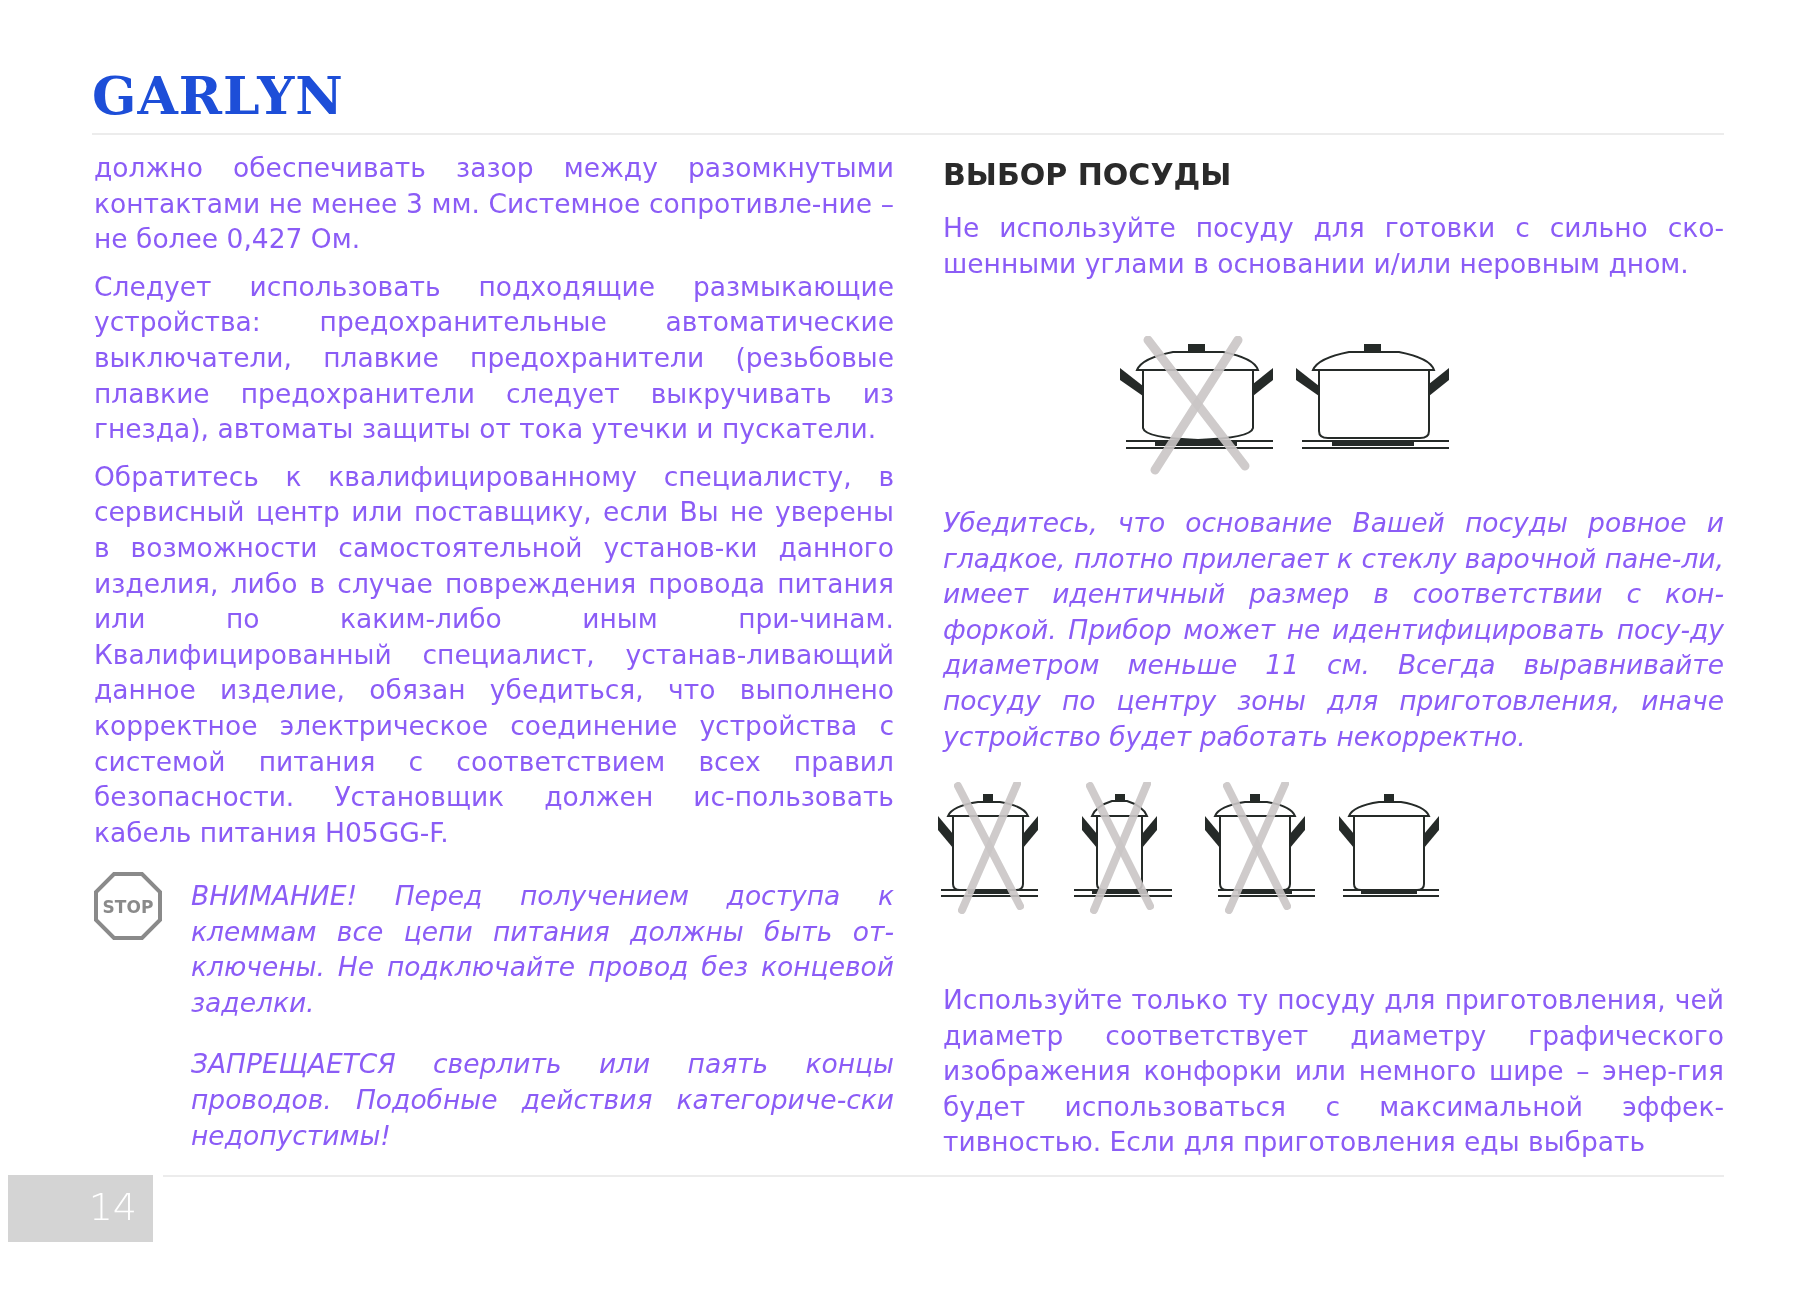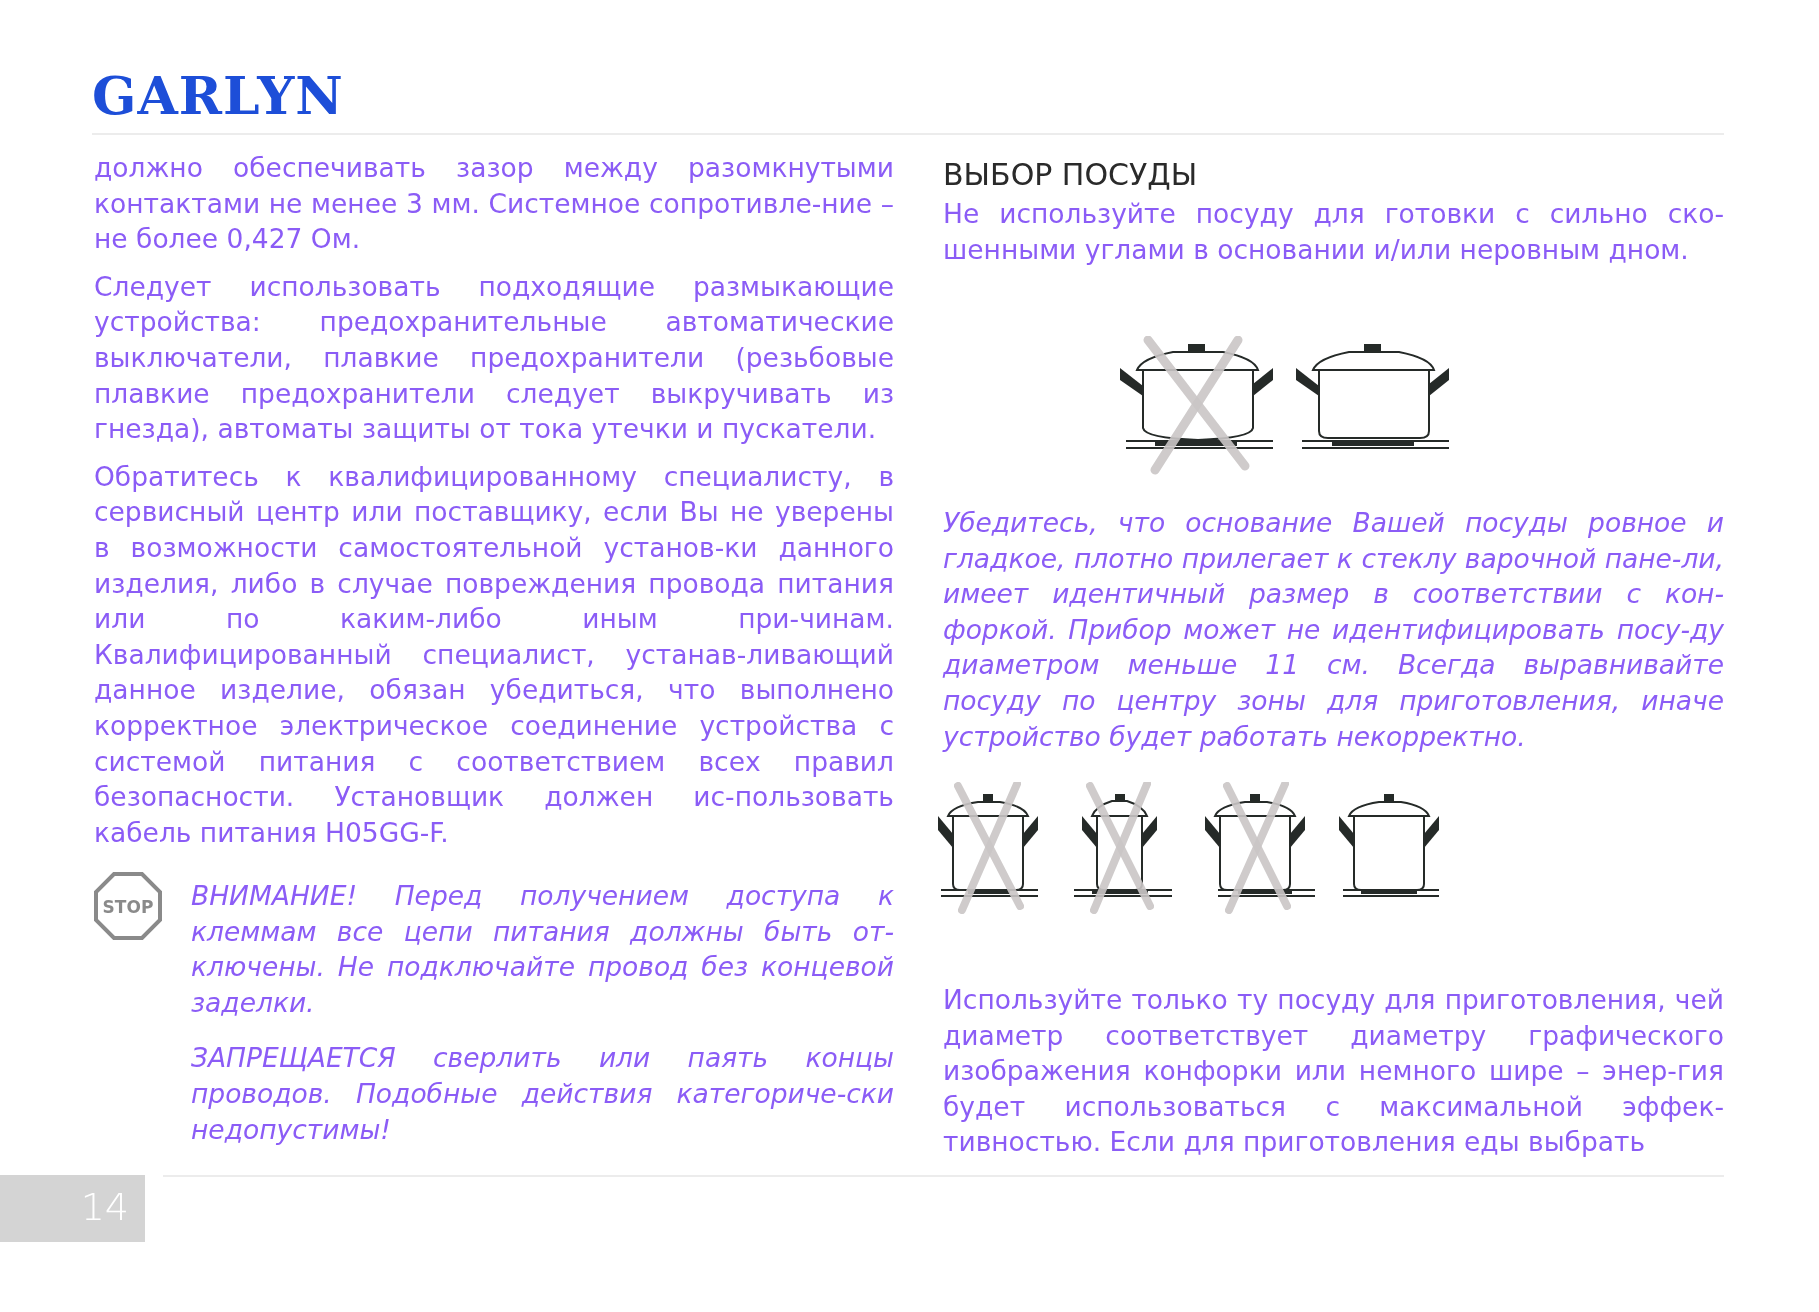--- a/index.html
+++ b/index.html
@@ -2,28 +2,28 @@
 <html><head>
 <meta charset="utf-8">
 <style>
   html, body { margin: 0; padding: 0; background: #ffffff; }
   body { width: 1819px; height: 1312px; position: relative; overflow: hidden;
          font-family: "DejaVu Sans", "Liberation Sans", sans-serif; color: #2a2a2a; }
   .brand { position: absolute; left: 92px; top: 70px; font-family: "DejaVu Serif", "Liberation Serif", serif;
            font-weight: bold; font-size: 52px; color: #1d4ed8; letter-spacing: 1px; line-height: 1; }
   .rule-top { position: absolute; left: 92px; top: 133px; width: 1632px; height: 2px; background: #ececec; }
   .rule-bottom { position: absolute; left: 163px; top: 1175px; width: 1561px; height: 2px; background: #ececec; }
-  .page-num-box { position: absolute; left: 0; top: 1175px; width: 145px; height: 67px; background: #d4d4d4; }
+  .page-num-box { position: absolute; left: 8px; top: 1175px; width: 145px; height: 67px; background: #d4d4d4; }
   .page-num { position: absolute; right: 16px; top: 10px; font-size: 38px; color: #ffffff; font-weight: 300; line-height: 1.2; }
 
   .col { position: absolute; }
   .col-left { left: 94px; top: 150px; width: 800px; }
   .col-right { left: 943px; top: 150px; width: 781px; }
   p { margin: 0 0 12px 0; font-size: 26.5px; line-height: 35.6px; text-align: justify; color: #8b5cf6; }
-  h2 { margin: 6px 0 2px 0; font-size: 30px; font-weight: normal; color: #2a2a2a; line-height: 38px; }
+  h2 { margin: 6px 0 16px 0; font-size: 30px; font-weight: bold; color: #2a2a2a; line-height: 38px; }
 
   .warn { position: absolute; left: 94px; top: 870px; width: 800px; }
   .stop { position: absolute; left: 0; top: 2px; width: 68px; height: 68px; }
   .warn-text { position: absolute; left: 97px; top: 8px; width: 703px; }
   .warn-text p { font-style: italic; }
 
   .pots1 { position: absolute; left: 1118px; top: 336px; width: 360px; height: 140px; }
   .pots2 { position: absolute; left: 934px; top: 782px; width: 800px; height: 140px; }
 </style>
 </head>
@@ -38,21 +38,21 @@
   <p>Обратитесь к квалифицированному специалисту, в сервисный центр или поставщику, если Вы не уверены в возможности самостоятельной установ-ки данного изделия, либо в случае повреждения провода питания или по каким-либо иным при-чинам. Квалифицированный специалист, устанав-ливающий данное изделие, обязан убедиться, что выполнено корректное электрическое соединение устройства с системой питания с соответствием всех правил безопасности. Установщик должен ис-пользовать кабель питания H05GG-F.</p>
 </div>
 
 <div class="warn">
   <svg class="stop" viewBox="0 0 68 68">
     <polygon points="20,2 48,2 66,20 66,48 48,66 20,66 2,48 2,20" fill="none" stroke="#8a8a8a" stroke-width="4"></polygon>
     <text id="stop-label" x="34" y="41" text-anchor="middle" font-family="DejaVu Sans, sans-serif" font-weight="bold" font-size="17" fill="#8a8a8a">STOP</text>
   </svg>
   <div class="warn-text">
     <p>ВНИМАНИЕ! Перед получением доступа к клеммам все цепи питания должны быть от-ключены. Не подключайте провод без концевой заделки.</p>
-    <p style="margin-top:20px;">ЗАПРЕЩАЕТСЯ сверлить или паять концы проводов. Подобные действия категориче-ски недопустимы!</p>
+    <p style="margin-top:26px;">ЗАПРЕЩАЕТСЯ сверлить или паять концы проводов. Подобные действия категориче-ски недопустимы!</p>
   </div>
 </div>
 
 <div class="col col-right">
   <h2>ВЫБОР ПОСУДЫ</h2>
   <p>Не используйте посуду для готовки с сильно ско-шенными углами в основании и/или неровным дном.</p>
 </div>
 
 <div class="col" style="left:943px; top:505px; width:781px;font-style:italic;">
   <p>Убедитесь, что основание Вашей посуды ровное и гладкое, плотно прилегает к стеклу варочной пане-ли, имеет идентичный размер в соответствии с кон-форкой. Прибор может не идентифицировать посу-ду диаметром меньше 11 см. Всегда выравнивайте посуду по центру зоны для приготовления, иначе устройство будет работать некорректно.</p>

